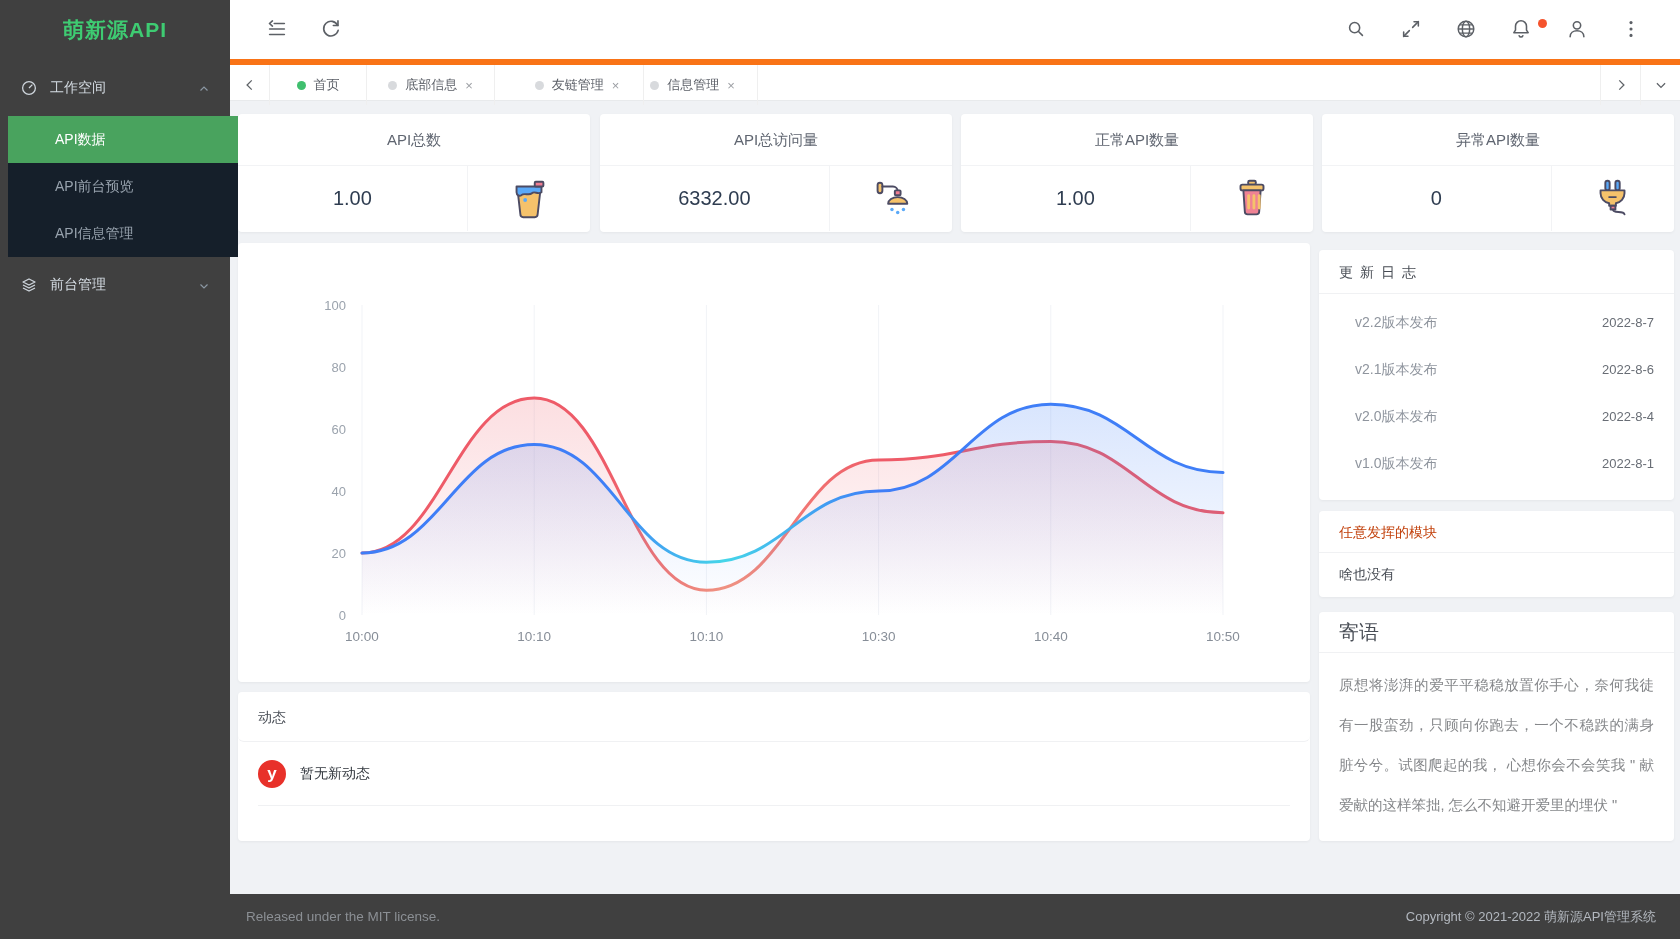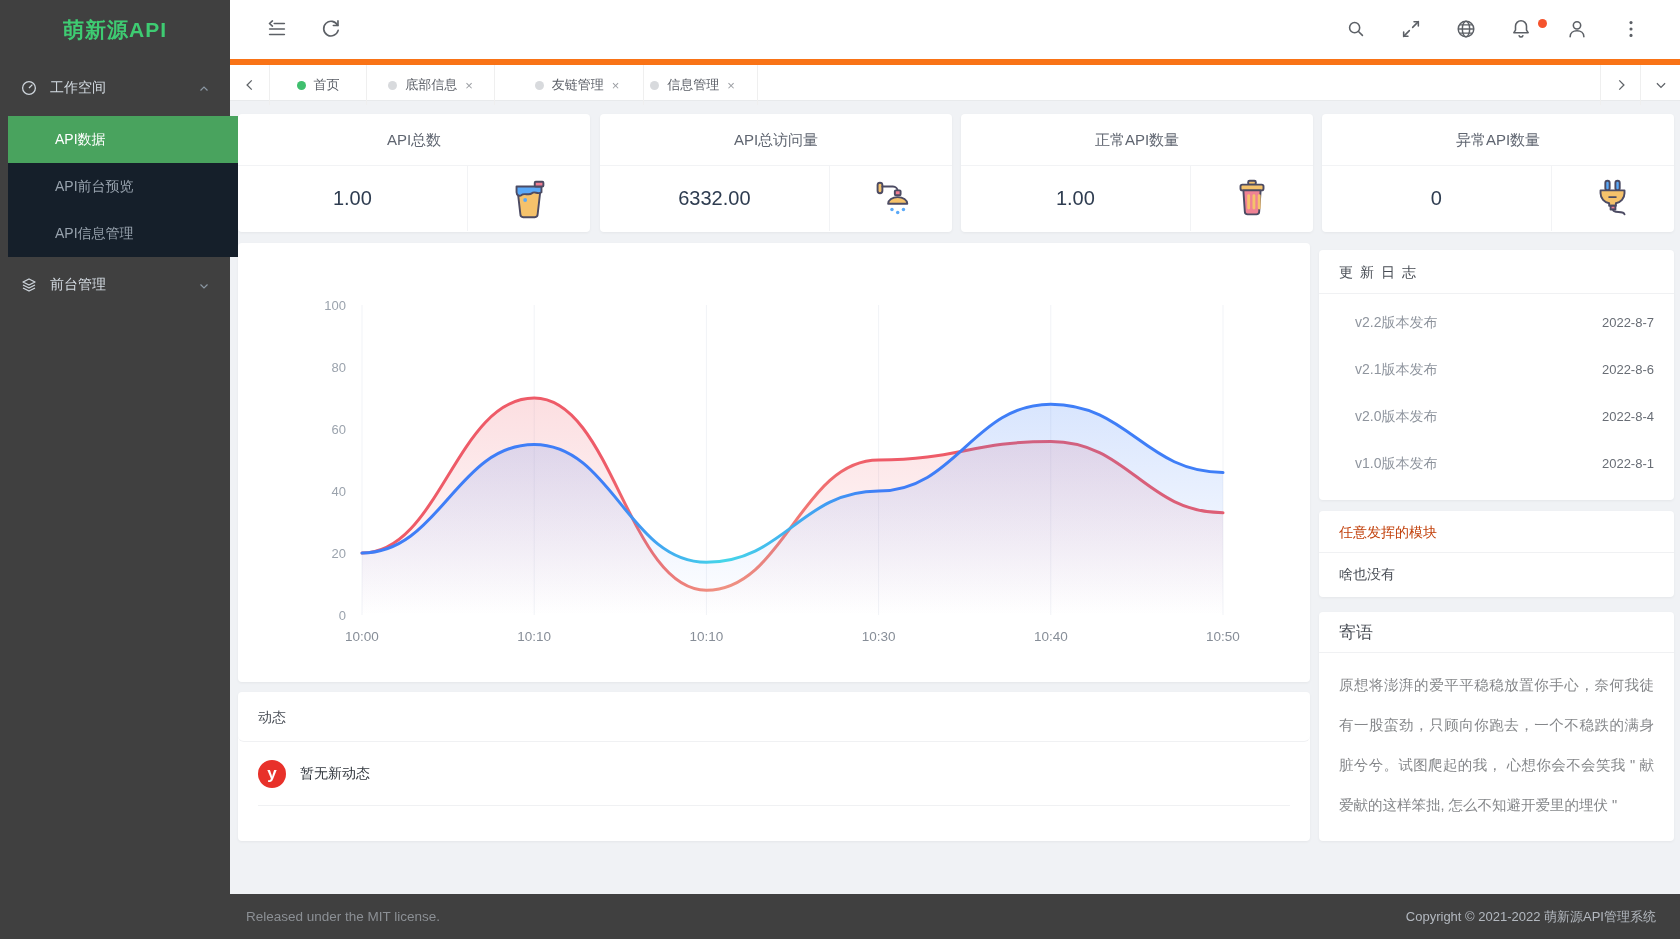--- a/index.html
+++ b/index.html
@@ -60,21 +60,21 @@
   .cl-rows { padding-top:5px; }
   .cl-row { height:47px; display:flex; align-items:center; padding:0 20px 0 36px; }
   .cl-name { flex:1; font-size:14px; color:#8f959e; }
   .cl-date { font-size:13px; color:#686d75; }
 
   .free-card { left:1319px; top:511px; width:355px; height:86px; }
   .free-head { height:42px; line-height:42px; padding:0 20px; font-size:14px; color:#c2410c; border-bottom:1px solid #f0f1f3; }
   .free-body { height:43px; line-height:43px; padding:0 20px; font-size:14px; color:#4a4f57; }
 
   .msg-card { left:1319px; top:612px; width:355px; height:229px; }
-  .msg-head { height:41px; line-height:41px; padding:0 20px; font-size:17px; color:#4a4f57; border-bottom:1px solid #f0f1f3; }
+  .msg-head { height:41px; line-height:41px; padding:0 20px; font-size:20px; color:#4a4f57; border-bottom:1px solid #f0f1f3; }
   .msg-body { padding:12px 20px 0 20px; font-size:14.5px; line-height:40px; color:#85878a; text-align:justify; }
 
   
   .footer { position:absolute; left:230px; top:894px; width:1450px; height:45px; background:#404040; display:flex; align-items:center; justify-content:space-between; padding:0 24px 0 16px; }
   .foot-left { font-size:13.5px; color:#8b8f94; }
   .foot-right { font-size:13px; color:#b3b8bf; }
 </style>
 </head>
 <body>
 

